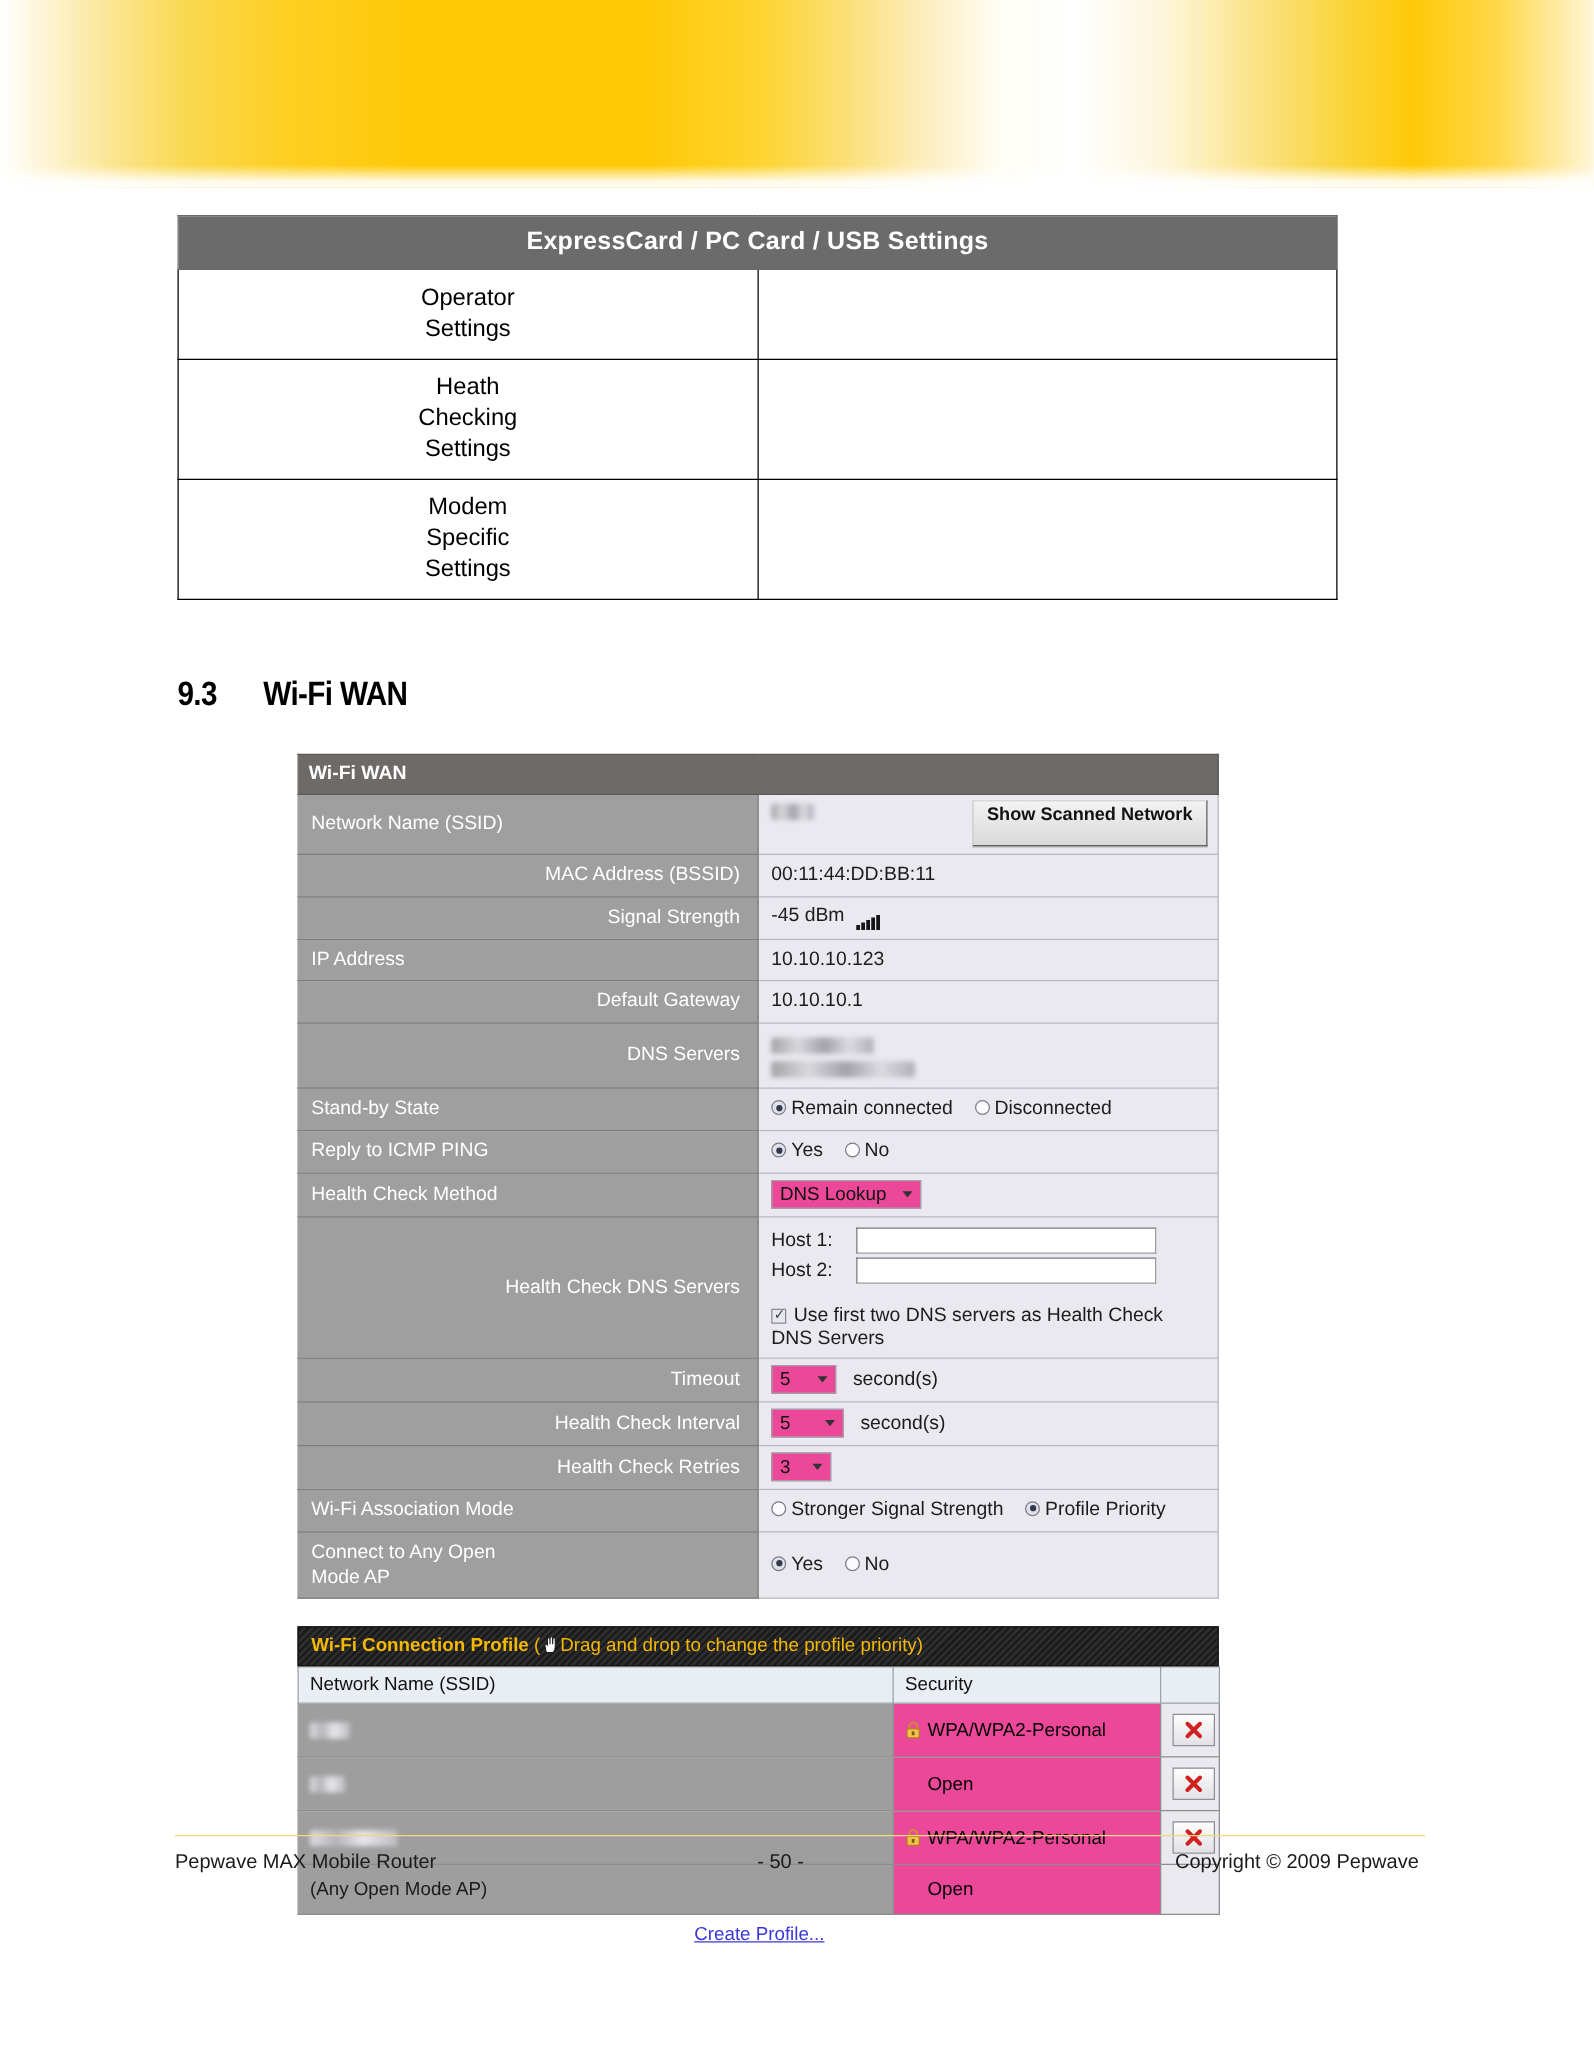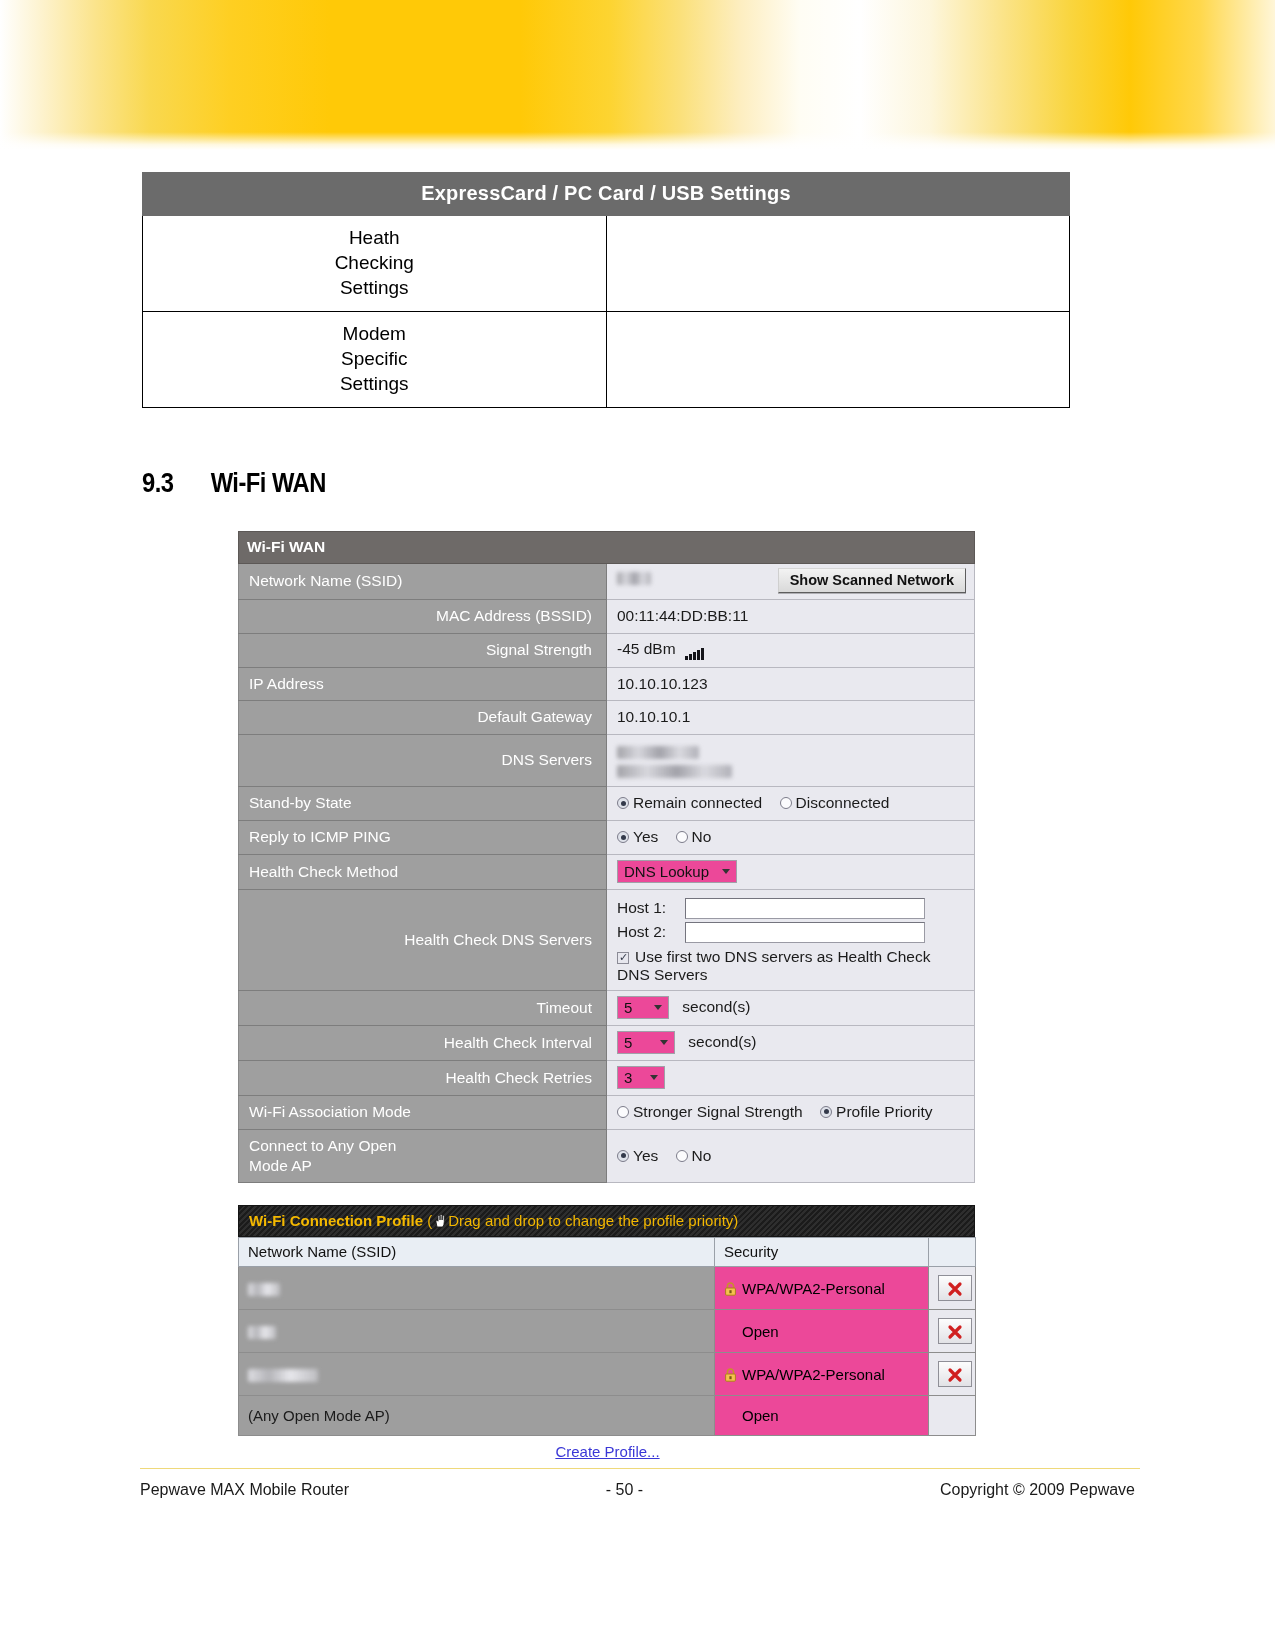--- a/index.html
+++ b/index.html
@@ -151,21 +151,21 @@
     filter:blur(2.3px);
   }
 
   
   .btn-scan{
     float:right;
     border:1px solid #5d5d5d;
     border-top-color:#d6d6d6; border-left-color:#cfcfcf;
     background:linear-gradient(to bottom,#f3f3f3,#d9d9d9);
     font-weight:bold; font-size:14.5px; color:#111;
-    padding:3px 11px 4px 11px;
+    padding:3px 11px 16px 11px;
     margin-top:-1px;
     box-shadow:0 1px 0 rgba(0,0,0,.25);
     cursor:pointer;
     margin-left:16px;
   }
 
   
   .sel{
     display:inline-block;
     border:1px solid #a0a0a8;
@@ -287,20 +287,27 @@
 <div class="top-banner">
   <div class="fold"></div>
 </div>
 
 <div class="page">
 
   <table class="ec-table">
     <tbody>
         <tr>
       <td class="ec-head" colspan="2">ExpressCard /  PC Card /  USB Settings</td>
+    </tr>
+    <tr class="row-h1">
+      <td class="ec-label">
+        <span>Operator</span><br>
+        <span>Settings</span>
+      </td>
+      <td class="ec-value"></td>
     </tr>
     <tr class="row-h2">
       <td class="ec-label">
         <span>Heath</span><br>
         <span>Checking</span><br>
         <span>Settings</span>
       </td>
       <td class="ec-value"></td>
     </tr>
     <tr class="row-h3">
@@ -402,21 +409,21 @@
         <td class="lab indent" style="height:76px">Health Check DNS Servers</td>
         <td class="val">
           <div class="hostline">
             <span class="hostlab">Host 1:</span>
             <span class="tin"></span>
           </div>
           <div class="hostline">
             <span class="hostlab">Host 2:</span>
             <span class="tin"></span>
           </div>
-          <div style="margin-top:5px">
+          <div style="margin-top:17px">
             <span class="ck on"></span><span>Use first two DNS servers as Health Check DNS Servers</span>
           </div>
         </td>
       </tr>
 
       <tr>
         <td class="lab indent">Timeout</td>
         <td class="val">
           <span class="sel w-md">5</span>
           <span class="unit">second(s)</span>

